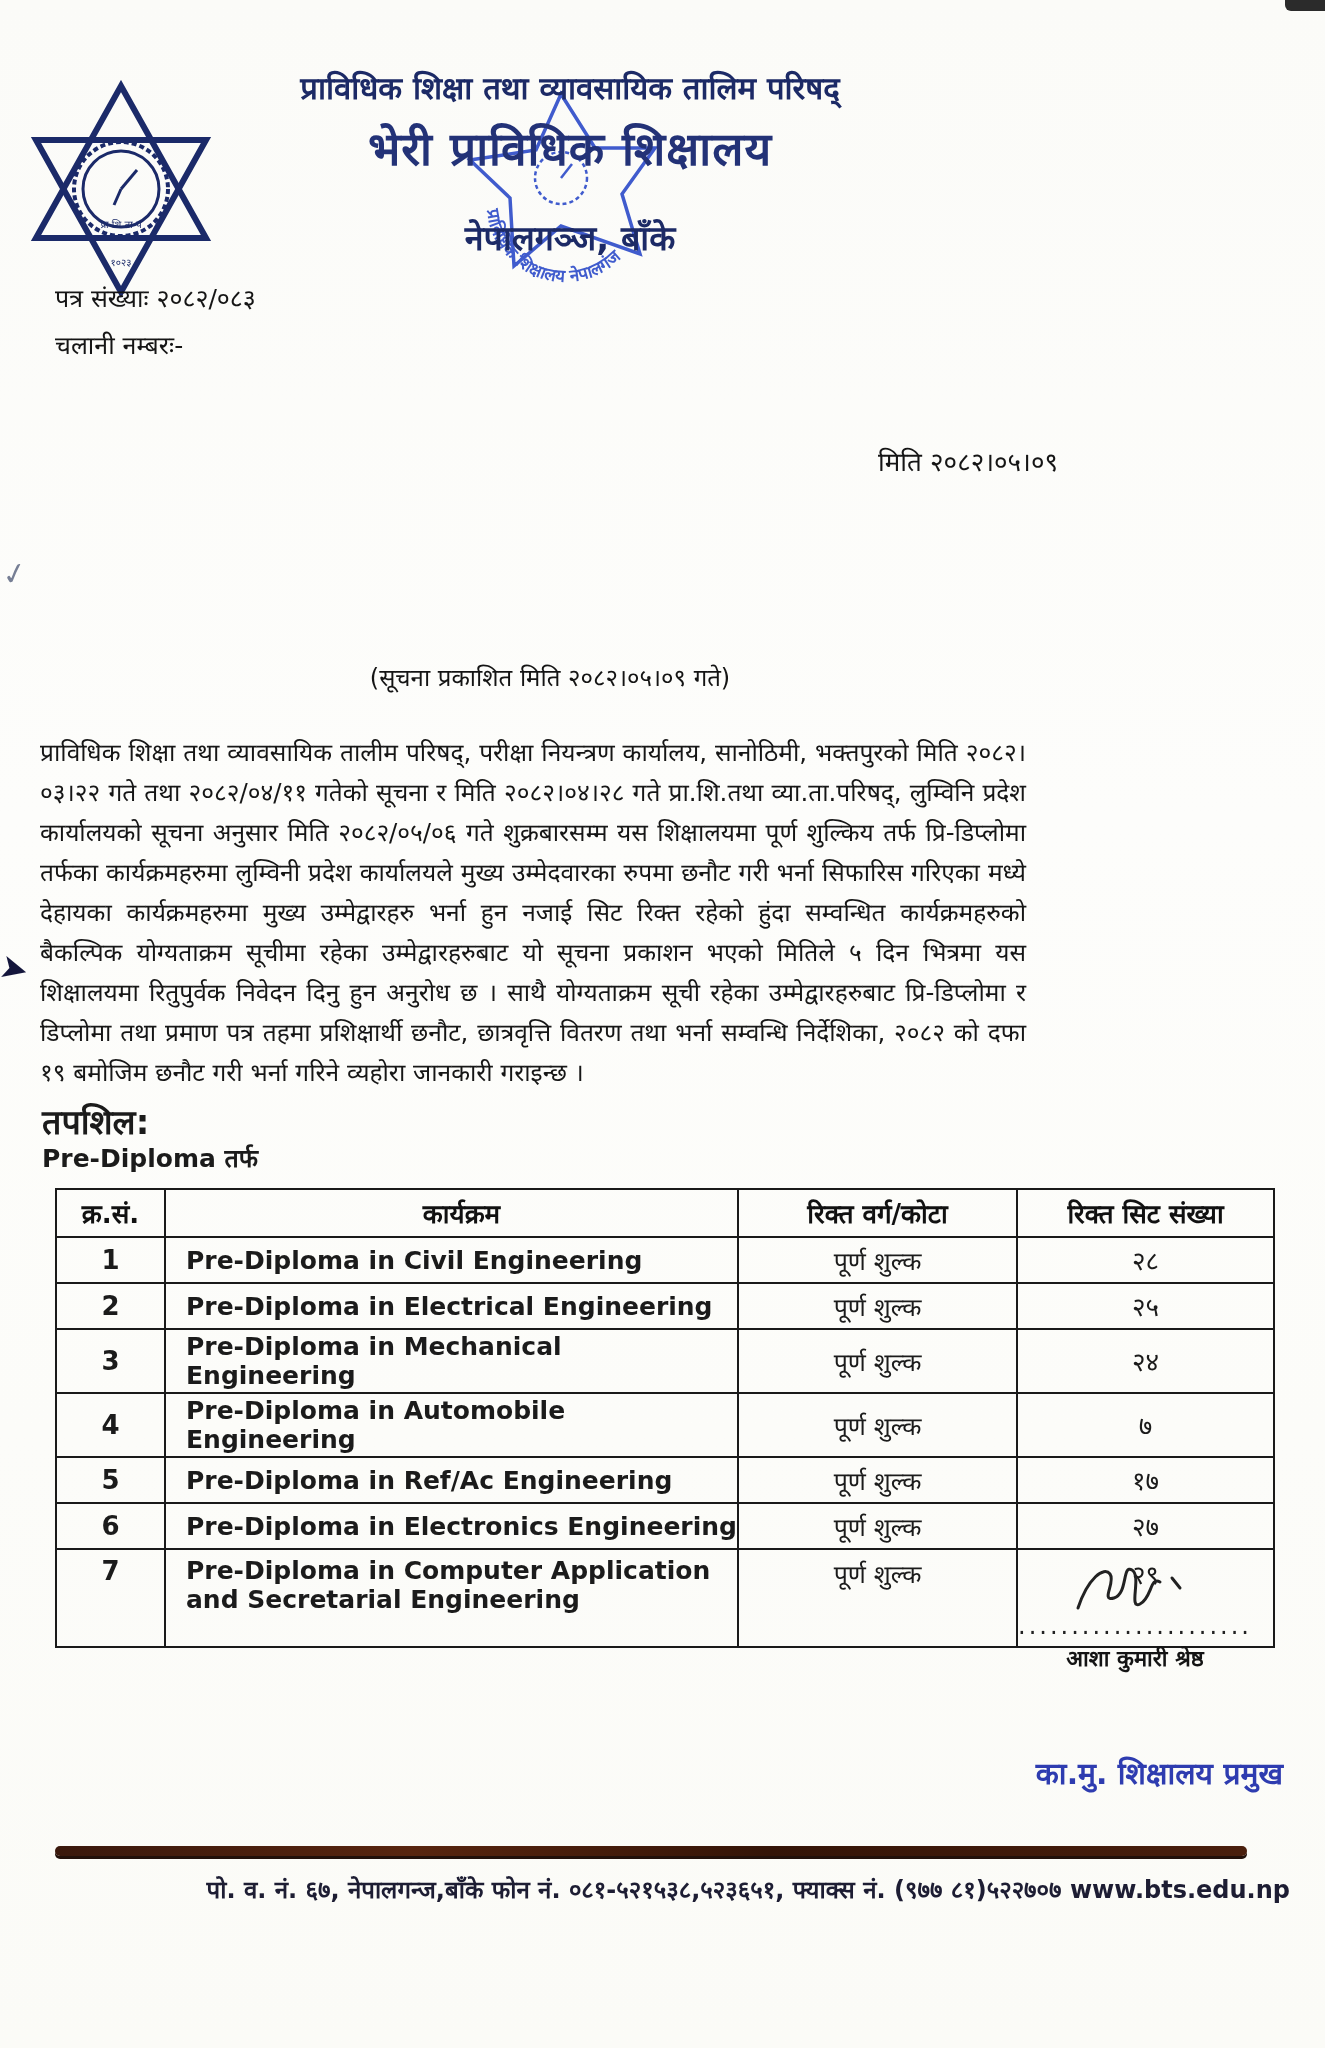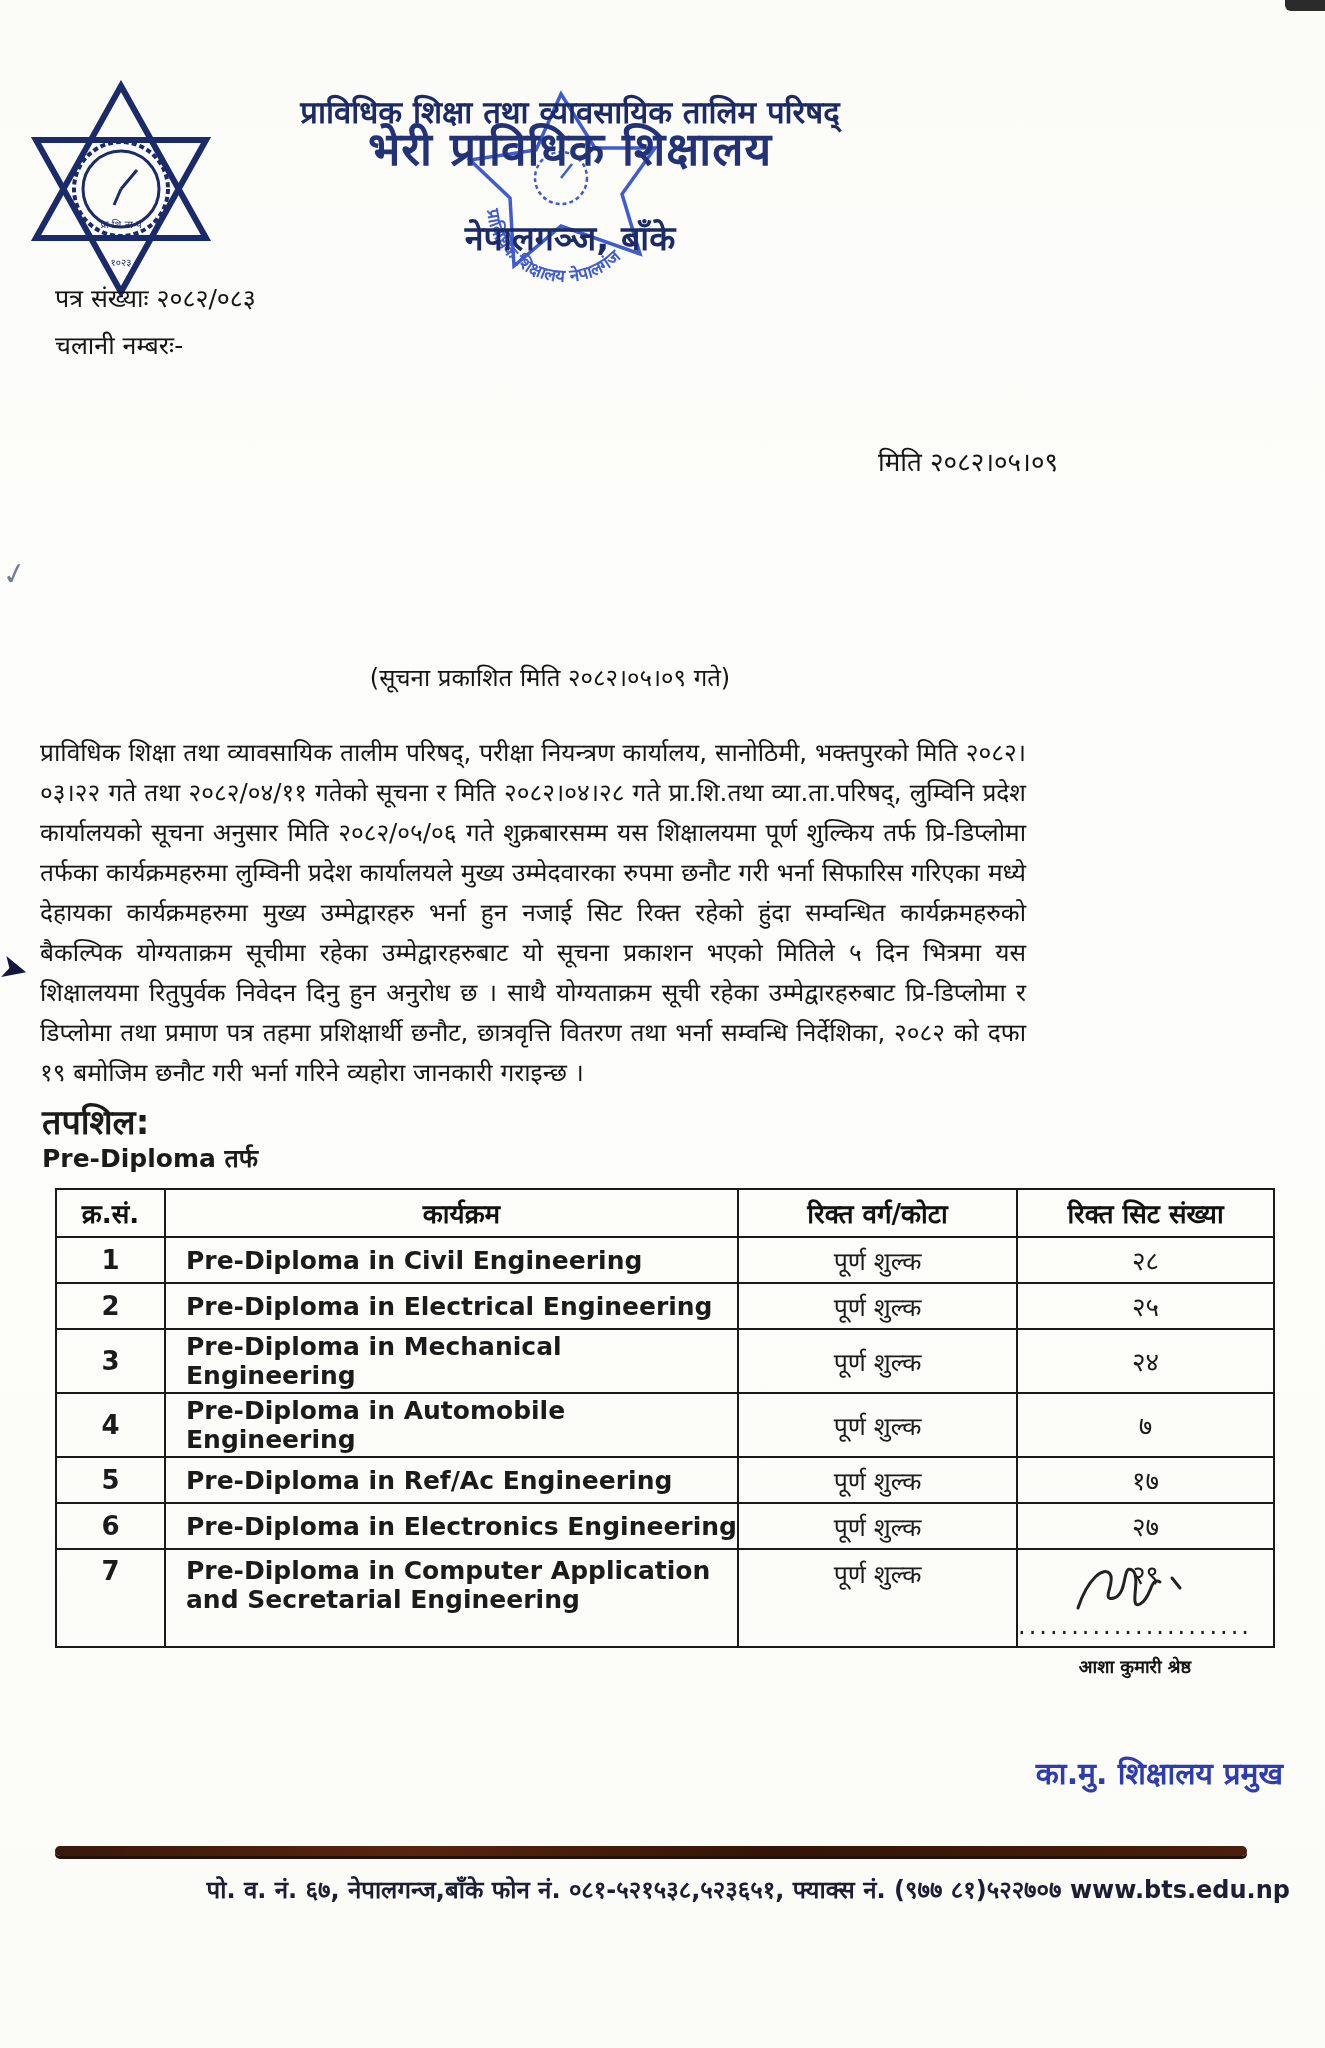--- a/index.html
+++ b/index.html
@@ -12,21 +12,21 @@
     color:#1b1b1b;
     overflow:hidden;
   }
   
   .artifact-corner{position:absolute;right:0;top:0;width:40px;height:11px;background:#2b2b2b;border-bottom-left-radius:6px;}
   .artifact-mark-1{position:absolute;left:2px;top:556px;width:26px;height:34px;color:#4a5573;font-size:30px;transform:rotate(-12deg);opacity:.75;}
   .artifact-mark-2{position:absolute;left:0px;top:948px;width:30px;height:40px;color:#14163c;font-size:34px;transform:rotate(14deg);}
   
   .logo{position:absolute;left:10px;top:80px;width:222px;height:218px;}
   .hdr{position:absolute;left:0;width:1140px;text-align:center;}
-  .council{top:66px;font-size:31px;font-weight:600;color:#1c2a66;margin-top:24px;}
+  .council{top:66px;font-size:31px;font-weight:600;color:#1c2a66;}
   .school{top:116px;font-size:46px;font-weight:800;color:#233277;letter-spacing:1px;}
   .loc{top:214px;font-size:34px;font-weight:600;color:#1c2a66;}
   .stamp{position:absolute;left:452px;top:86px;width:218px;height:210px;opacity:.88;pointer-events:none;}
   
   .meta{position:absolute;font-size:25px;color:#151515;}
   .letterno{left:55px;top:280px;}
   .chalani{left:55px;top:327px;}
   .miti{left:878px;top:443px;font-size:26px;}
   
   .subject{position:absolute;left:55px;top:534px;width:912px;font-size:28px;font-weight:700;line-height:1.58;text-align:justify;color:#121212;}
@@ -41,21 +41,21 @@
   .tbl td{height:40px;}
   .c-sn{width:107px;text-align:center;font-weight:800;font-size:26px;}
   .c-prog{width:551px;text-align:left;font-weight:800;font-size:25px;padding-left:20px !important;}
   .c-quota{width:277px;text-align:center;font-size:25px;}
   .c-seat{width:255px;text-align:center;font-size:26px;}
   .row-last td{height:88px;vertical-align:top;padding-top:6px;}
   
   .sig{position:absolute;left:995px;top:1560px;width:280px;text-align:center;}
   .sig-scribble{position:absolute;left:75px;top:-2px;}
   .sig-dots{font-size:24px;letter-spacing:3px;color:#222;margin-top:52px;white-space:nowrap;overflow:hidden;}
-  .sig-name{font-size:18px;font-weight:600;color:#141414;margin-top:14px;}
+  .sig-name{font-size:22px;font-weight:600;color:#141414;margin-top:2px;}
   .sig-title{position:absolute;right:42px;top:1752px;font-size:30px;font-weight:700;color:#2e3cb0;margin-left:47px;}
   
   .rule{position:absolute;left:55px;top:1846px;width:1192px;height:10px;background:linear-gradient(90deg,#3a180c,#58250f 30%,#341407 60%,#4a1f0d);border-radius:5px;box-shadow:0 3px 0 #22100a;}
   .footer-text{position:absolute;left:0;top:1872px;width:1290px;text-align:right;font-size:24px;font-weight:600;color:#1d1d33;}
 </style>
 </head>
 <body>
 
 <div class="page">
 

